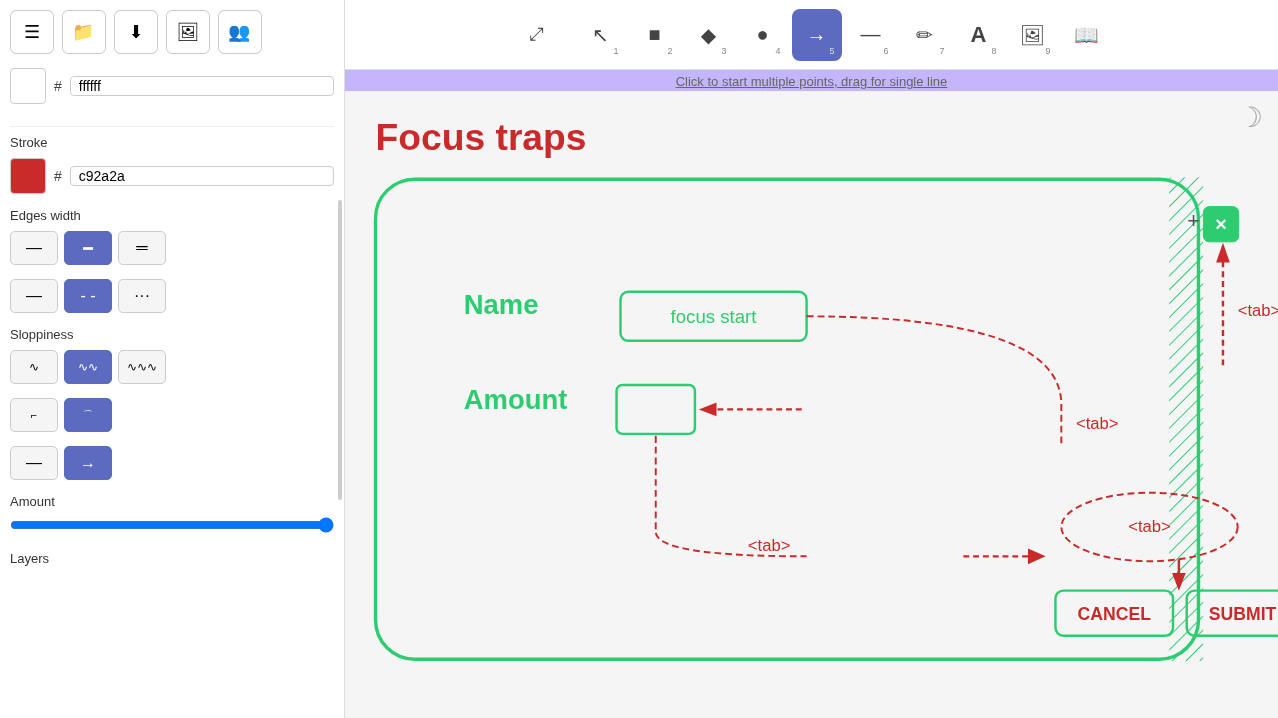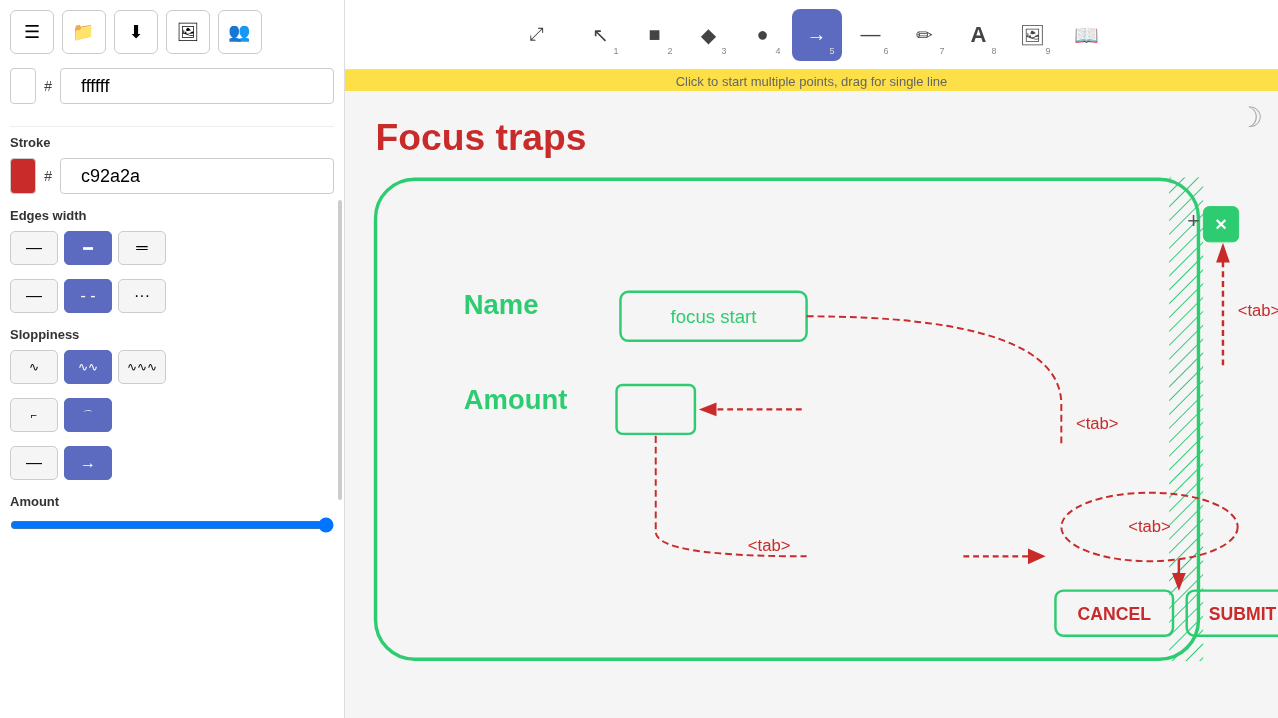--- a/index.html
+++ b/index.html
@@ -40,30 +40,30 @@
       width: 36px; height: 36px;
       border: 1px solid #ccc;
       border-radius: 4px;
       background: #fff;
     }
     .color-hash {
       font-size: 14px; color: #444;
     }
     .color-input {
       flex: 1;
-      height: 36px;
+      height: 20px;
       border: 1px solid #ccc;
       border-radius: 4px;
-      padding: 0 20px;
-      font-size: 18px;
+      padding: 0 8px;
+      font-size: 14px;
     }
 
     .section-label {
       font-size: 13px;
-      font-weight: bold;
+      font-weight: normal;
       color: #333;
       margin-bottom: 8px;
     }
 
     .stroke-color-row {
       display: flex; align-items: center; gap: 8px; margin-bottom: 14px;
     }
     .stroke-swatch {
       width: 36px; height: 36px;
       border: 1px solid #ccc;
@@ -144,21 +144,22 @@
       right: 6px;
       color: #888;
     }
     .tool-btn.active .tool-num { color: #ddd; }
 
     #hint-bar {
       text-align: center;
       font-size: 13px;
       color: #666;
       padding: 4px 0 2px 0;
-      background: #fde047;
+      background: #c4b5fd;
+      text-decoration: underline;
     }
 
     
     #canvas {
       flex: 1;
       position: relative;
       overflow: hidden;
     }
 
     
@@ -235,20 +236,21 @@
   <div class="btn-group">
     <div class="btn-option">—</div>
     <div class="btn-option active">→</div>
   </div>
 
   <div class="section-label">Amount</div>
   <div style="position:relative;height:20px;margin-bottom:14px;">
     <input type="range" min="0" max="100" value="100" style="width: 100%;">
   </div>
 
+  <div class="section-label">Layers</div>
 
   <div class="scroll-thumb"></div>
 </div>
 
 <div id="main">
 
   <div id="toolbar">
 
     <div class="tool-btn" style="font-size:18px; margin-right:10px;">⤢</div>
 

